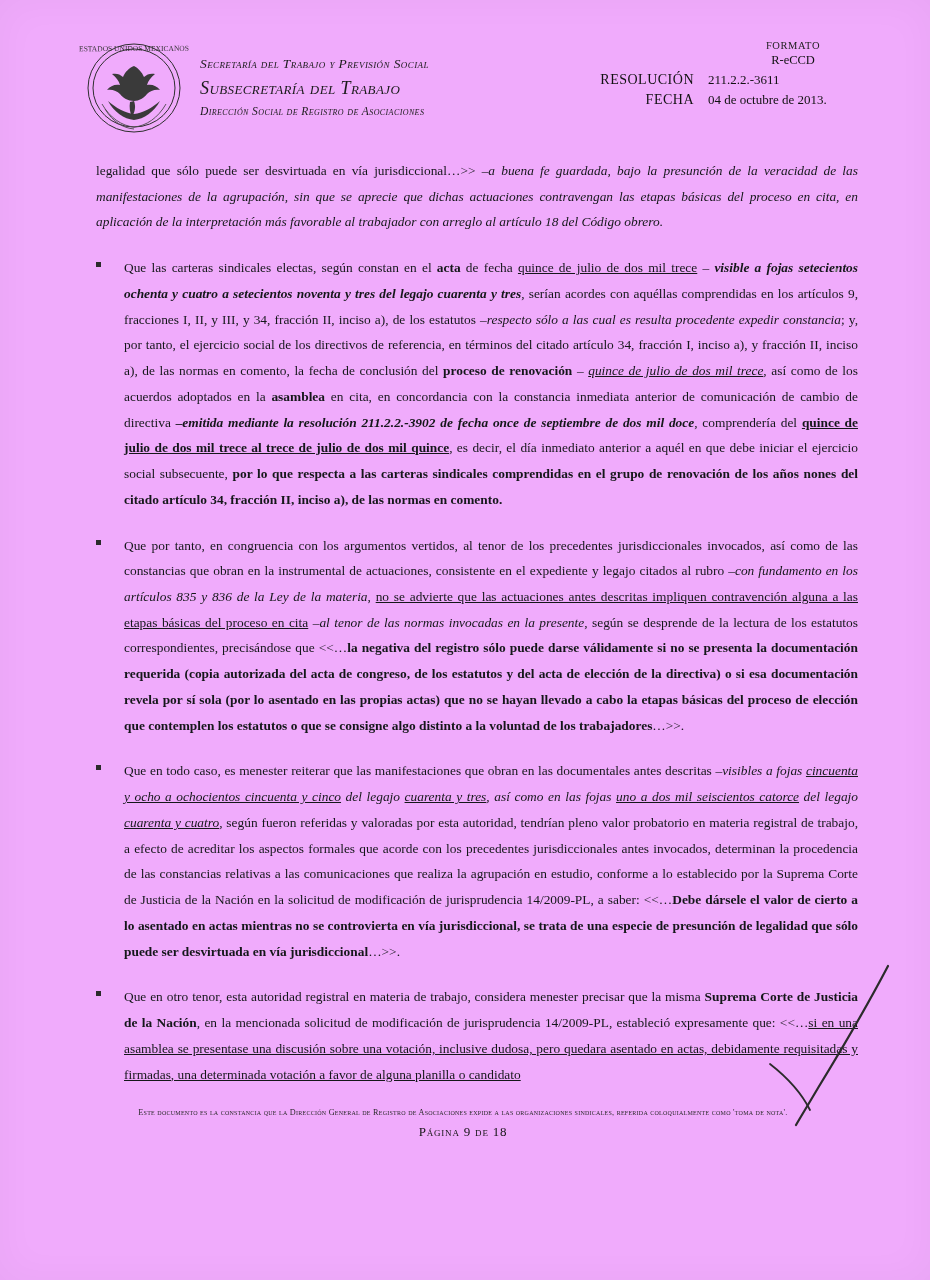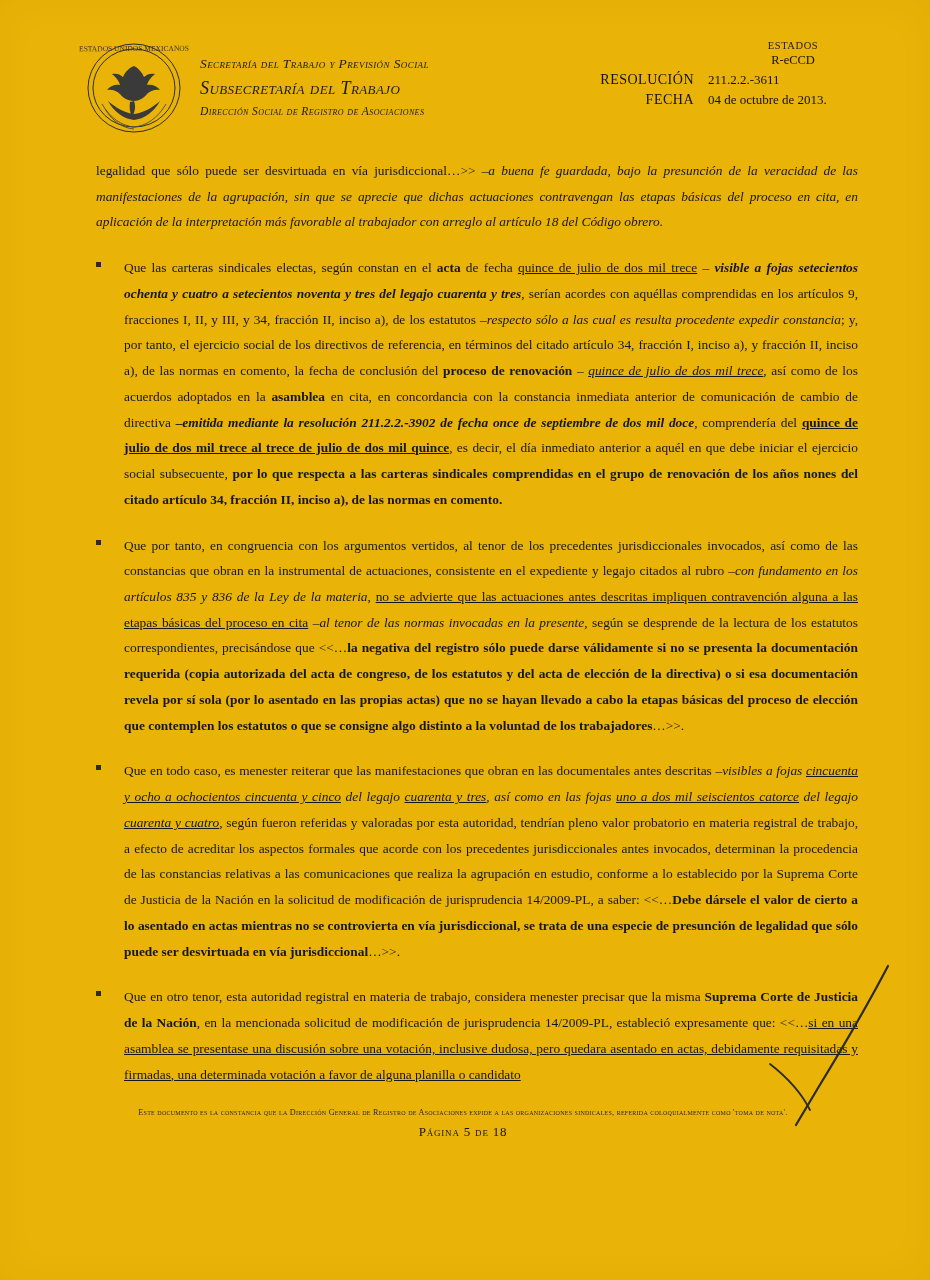--- a/index.html
+++ b/index.html
@@ -12,21 +12,21 @@
     height: 1280px;
     font-family: "Liberation Serif", serif;
     color: #111111;
     position: relative;
     overflow: hidden;
   }
   .page {
     position: relative;
     width: 930px;
     height: 1280px;
-    background: #eab308;
+    background: #f0abfc;
   }
 
   
   .header {
     position: absolute;
     top: 34px;
     left: 0;
     width: 930px;
     height: 110px;
   }
@@ -207,21 +207,21 @@
       </svg>
     </div>
 
     <div class="dept-block">
       <div class="dept-line dept-1">Secretaría del Trabajo y Previsión Social</div>
       <div class="dept-line dept-2">Subsecretaría del Trabajo</div>
       <div class="dept-line dept-3">Dirección Social de Registro de Asociaciones</div>
     </div>
 
     <div class="formato-block">
-      <div class="formato-label">ESTADOS</div>
+      <div class="formato-label">FORMATO</div>
       <div class="formato-value">R-eCCD</div>
     </div>
 
     <div class="meta-table">
       <div class="meta-row">
         <div class="meta-key">RESOLUCIÓN</div>
         <div class="meta-val">211.2.2.-3611</div>
       </div>
       <div class="meta-row">
         <div class="meta-key">FECHA</div>
@@ -233,21 +233,21 @@
   <div class="content" id="body-content">
       <p class="para"><span>legalidad que sólo puede ser desvirtuada en vía jurisdiccional…&gt;&gt; </span><span class="i">–a buena fe guardada, bajo la presunción de la veracidad de las manifestaciones de la agrupación, sin que se aprecie que dichas actuaciones contravengan las etapas básicas del proceso en cita, en aplicación de la interpretación más favorable al trabajador con arreglo al artículo 18 del Código obrero.</span></p>
       <p class="para indented"><span class="bullet"></span><span>Que las carteras sindicales electas, según constan en el </span><span class="b">acta</span><span> de fecha </span><span class="u">quince de julio de dos mil trece</span><span> – </span><span class="bi">visible a fojas setecientos ochenta y cuatro a setecientos noventa y tres del legajo cuarenta y tres</span><span>, serían acordes con aquéllas comprendidas en los artículos 9, fracciones I, II, y III, y 34, fracción II, inciso a), de los estatutos </span><span class="i">–respecto sólo a las cual es resulta procedente expedir constancia</span><span>; y, por tanto, el ejercicio social de los directivos de referencia, en términos del citado artículo 34, fracción I, inciso a), y fracción II, inciso a), de las normas en comento, la fecha de conclusión del </span><span class="b">proceso de renovación</span><span> – </span><span class="ui">quince de julio de dos mil trece</span><span>, así como de los acuerdos adoptados en la </span><span class="b">asamblea</span><span> en cita, en concordancia con la constancia inmediata anterior de comunicación de cambio de directiva </span><span class="bi">–emitida mediante la resolución 211.2.2.-3902 de fecha once de septiembre de dos mil doce</span><span>, comprendería del </span><span class="ub">quince de julio de dos mil trece al trece de julio de dos mil quince</span><span>, es decir, el día inmediato anterior a aquél en que debe iniciar el ejercicio social subsecuente, </span><span class="b">por lo que respecta a las carteras sindicales comprendidas en el grupo de renovación de los años nones del citado artículo 34, fracción II, inciso a), de las normas en comento.</span></p>
       <p class="para indented"><span class="bullet"></span><span>Que por tanto, en congruencia con los argumentos vertidos, al tenor de los precedentes jurisdiccionales invocados, así como de las constancias que obran en la instrumental de actuaciones, consistente en el expediente y legajo citados al rubro </span><span class="i">–con fundamento en los artículos 835 y 836 de la Ley de la materia</span><span>, </span><span class="u">no se advierte que las actuaciones antes descritas impliquen contravención alguna a las etapas básicas del proceso en cita</span><span> </span><span class="i">–al tenor de las normas invocadas en la presente</span><span>, según se desprende de la lectura de los estatutos correspondientes, precisándose que &lt;&lt;…</span><span class="b">la negativa del registro sólo puede darse válidamente si no se presenta la documentación requerida (copia autorizada del acta de congreso, de los estatutos y del acta de elección de la directiva) o si esa documentación revela por sí sola (por lo asentado en las propias actas) que no se hayan llevado a cabo la etapas básicas del proceso de elección que contemplen los estatutos o que se consigne algo distinto a la voluntad de los trabajadores</span><span>…&gt;&gt;.</span></p>
       <p class="para indented"><span class="bullet"></span><span>Que en todo caso, es menester reiterar que las manifestaciones que obran en las documentales antes descritas </span><span class="i">–visibles a fojas </span><span class="ui">cincuenta y ocho a ochocientos cincuenta y cinco</span><span class="i"> del legajo </span><span class="ui">cuarenta y tres</span><span class="i">, así como en las fojas </span><span class="ui">uno a dos mil seiscientos catorce</span><span class="i"> del legajo </span><span class="ui">cuarenta y cuatro</span><span>, según fueron referidas y valoradas por esta autoridad, tendrían pleno valor probatorio en materia registral de trabajo, a efecto de acreditar los aspectos formales que acorde con los precedentes jurisdiccionales antes invocados, determinan la procedencia de las constancias relativas a las comunicaciones que realiza la agrupación en estudio, conforme a lo establecido por la Suprema Corte de Justicia de la Nación en la solicitud de modificación de jurisprudencia 14/2009-PL, a saber: &lt;&lt;…</span><span class="b">Debe dársele el valor de cierto a lo asentado en actas mientras no se controvierta en vía jurisdiccional, se trata de una especie de presunción de legalidad que sólo puede ser desvirtuada en vía jurisdiccional</span><span>…&gt;&gt;.</span></p>
       <p class="para indented"><span class="bullet"></span><span>Que en otro tenor, esta autoridad registral en materia de trabajo, considera menester precisar que la misma </span><span class="b">Suprema Corte de Justicia de la Nación</span><span>, en la mencionada solicitud de modificación de jurisprudencia 14/2009-PL, estableció expresamente que: &lt;&lt;…</span><span class="u">si en una asamblea se presentase una discusión sobre una votación, inclusive dudosa, pero quedara asentado en actas, debidamente requisitadas y firmadas, una determinada votación a favor de alguna planilla o candidato</span></p>
     </div>
 
   <div class="footer">
     <div class="footer-note">Este documento es la constancia que la Dirección General de Registro de Asociaciones expide a las organizaciones sindicales, referida coloquialmente como 'toma de nota'.</div>
-    <div class="footer-page">Página 5 de 18</div>
+    <div class="footer-page">Página 9 de 18</div>
   </div>
 
   <div class="scan-dot" style="left:834px; top:268px;"></div>
   <svg class="pen-stroke" style="left:740px; top:960px;" width="160" height="170">
     <path d="M148 6 C126 48 100 92 78 128 C68 145 60 158 56 165" stroke="#2b2b2b" stroke-width="2.2" fill="none" stroke-linecap="round"></path>
     <path d="M30 104 C48 118 62 134 70 150" stroke="#2b2b2b" stroke-width="1.8" fill="none" stroke-linecap="round"></path>
   </svg>
 
   <div class="page-edge-shadow"></div>
 </div>

